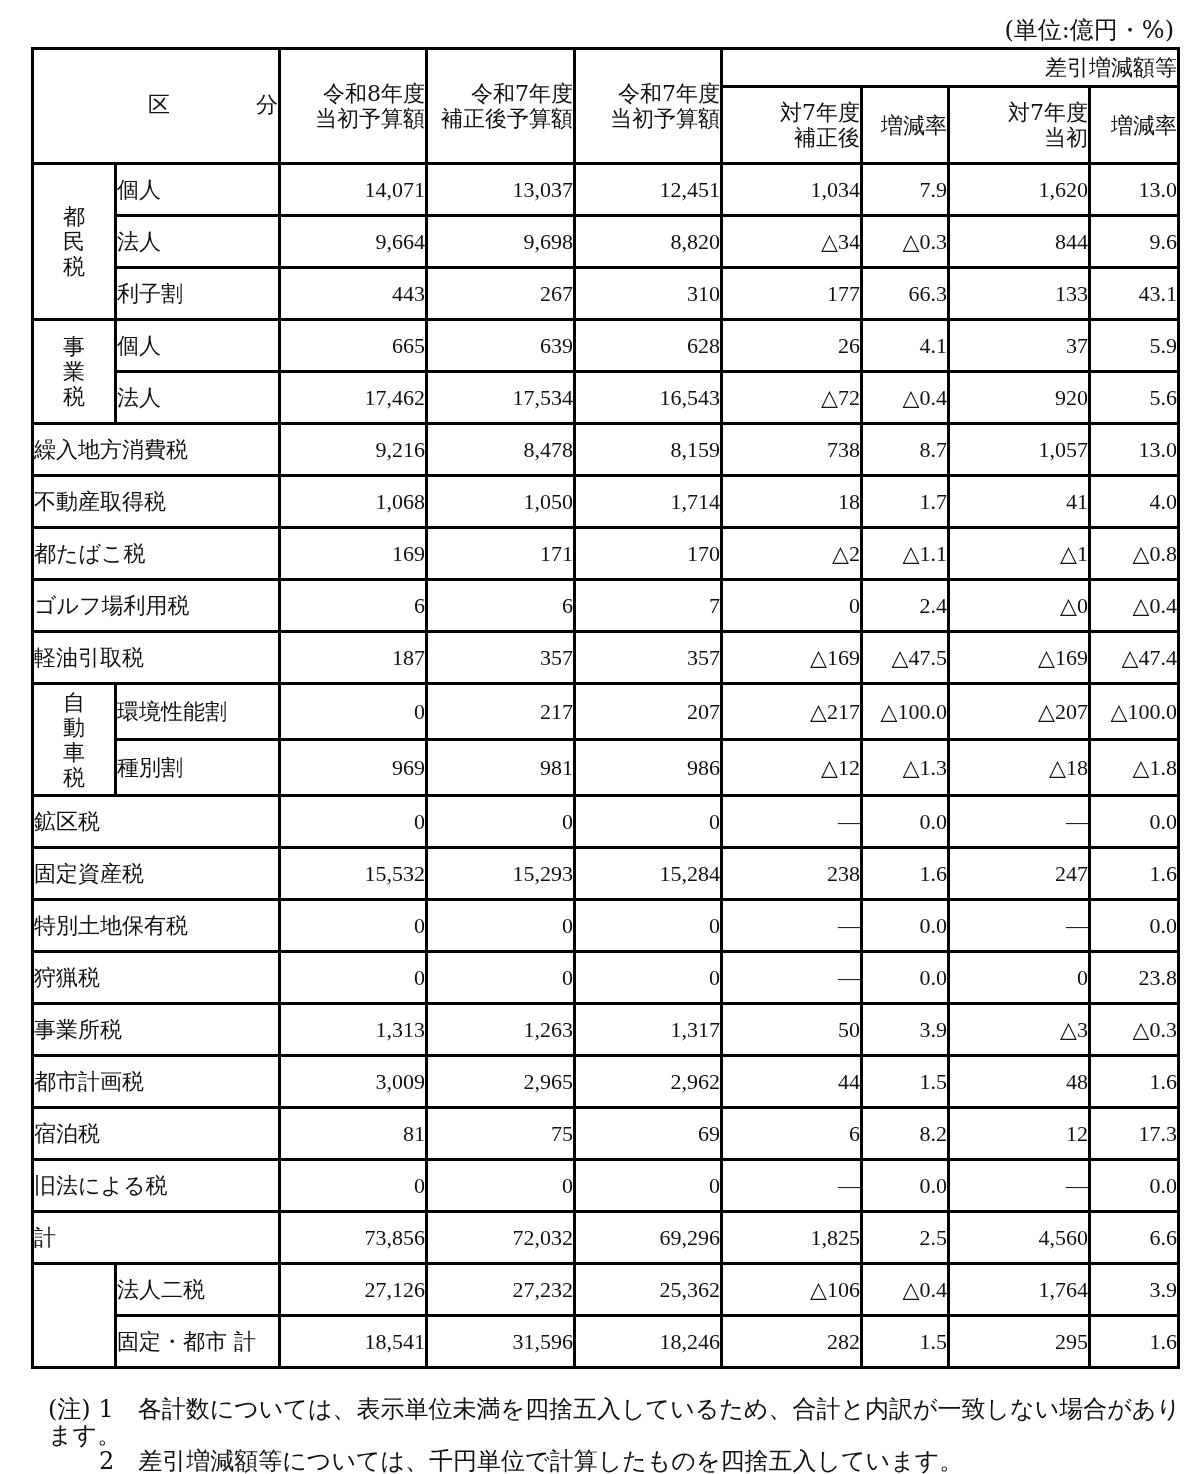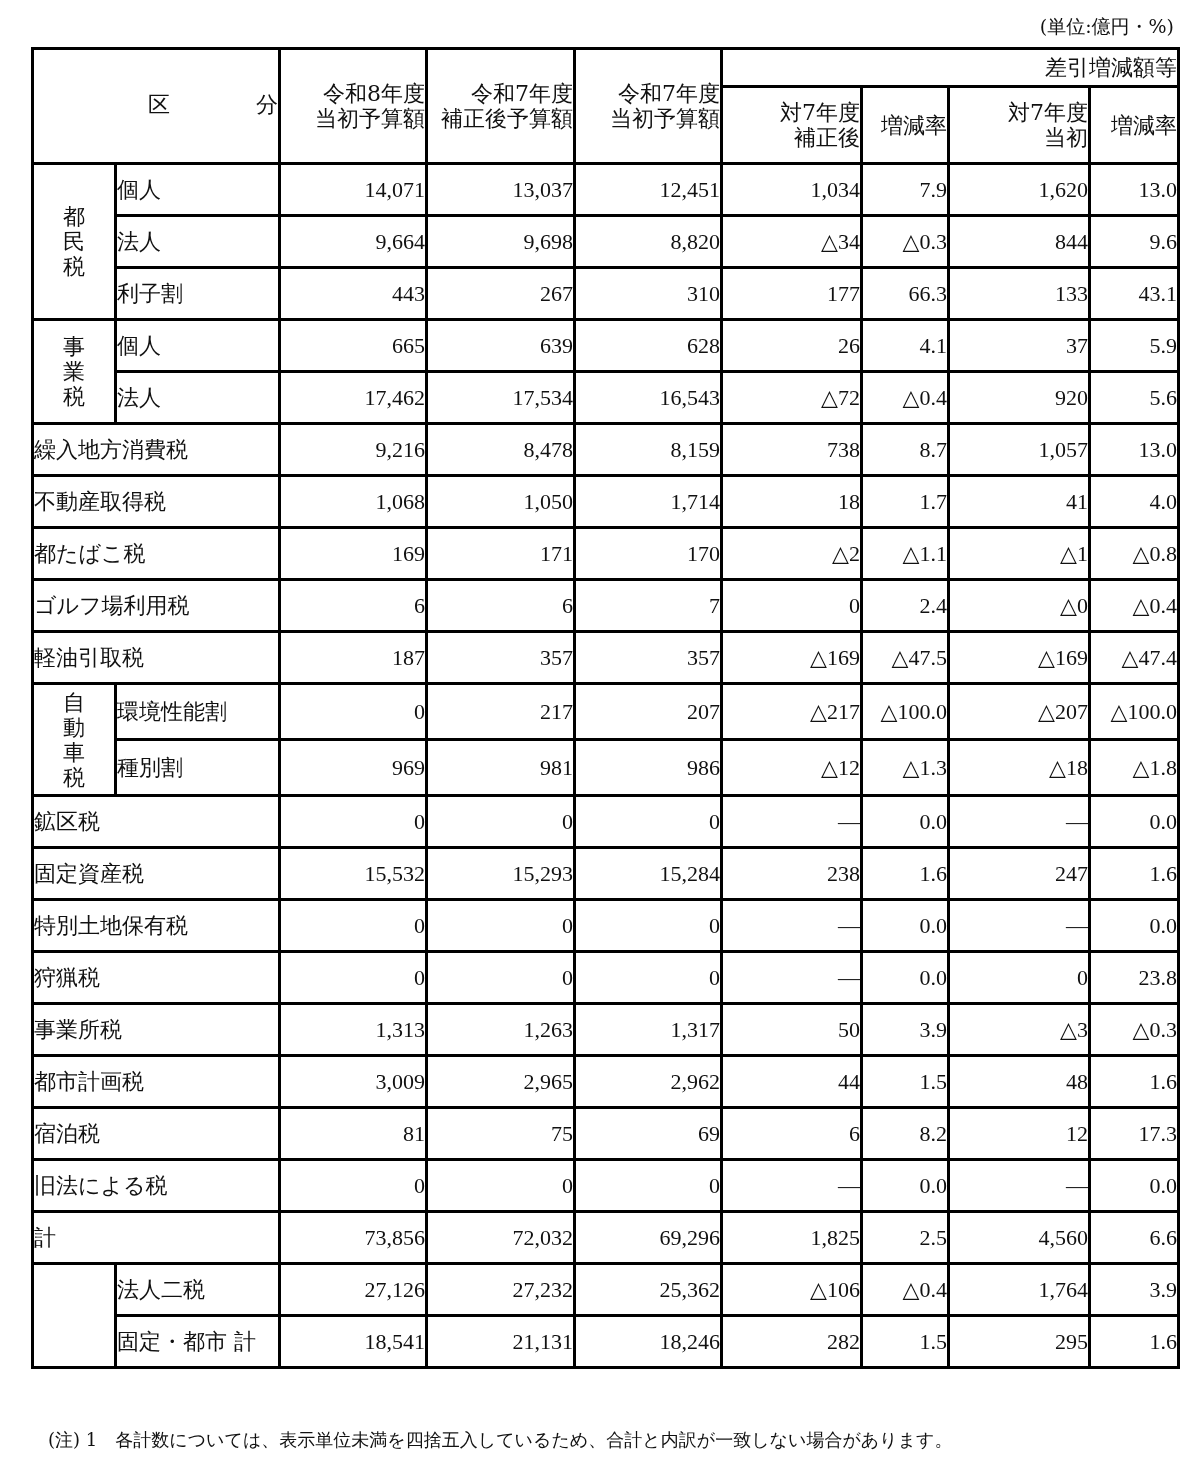--- a/index.html
+++ b/index.html
@@ -1,26 +1,26 @@
 <!DOCTYPE html>
 <html><head>
 <meta charset="utf-8">
 <style>
   html, body { margin:0; padding:0; background:#ffffff; }
   body { width:1198px; height:1474px; position:relative; font-family:"DejaVu Serif","Liberation Serif",serif; color:#111; overflow:hidden; }
-  .unit { position:absolute; top:14px; right:24px; font-size:19px; letter-spacing:0px; }
+  .unit { position:absolute; top:14px; right:24px; font-size:24px; letter-spacing:0px; }
   table.budget { position:absolute; left:31px; top:47px; border-collapse:collapse; table-layout:fixed; width:1146px; }
   table.budget td, table.budget th { border:3px solid #000; padding:0; font-weight:normal; font-size:22px; line-height:25px; }
   th.hd { text-align:right; vertical-align:middle; }
   td.num { text-align:right; padding-right:3px; font-family:"Liberation Serif","DejaVu Serif",serif; font-size:24px; white-space:nowrap; letter-spacing:0px; }
   td.lbl { text-align:left; vertical-align:middle; white-space:nowrap; }
   td.grp { text-align:center; vertical-align:middle; line-height:25px; }
   td.grp span { display:block; }
   tr.body-row { height:52px; }
-  .notes { position:absolute; left:48px; top:1427px; font-size:18px; line-height:26px; }
+  .notes { position:absolute; left:48px; top:1396px; font-size:24px; line-height:26px; }
   .notes .n2 { padding-left:51px; }
   .hdr-kubun { letter-spacing:0;font-family:Liberation Mono, monospace; }
   .hdr-kubun span { display:inline-block; }
 </style>
 </head>
 <body>
 
 <div class="unit">(単位:億円・%)</div>
 
 <table class="budget">
@@ -305,25 +305,26 @@
     <td class="num">27,232</td>
     <td class="num">25,362</td>
     <td class="num">△106</td>
     <td class="num">△0.4</td>
     <td class="num">1,764</td>
     <td class="num">3.9</td>
   </tr>
   <tr class="body-row">
     <td class="lbl">固定・都市 計</td>
     <td class="num">18,541</td>
-    <td class="num">21,131</td>
+    <td class="num">31,596</td>
     <td class="num">18,246</td>
     <td class="num">282</td>
     <td class="num">1.5</td>
     <td class="num">295</td>
     <td class="num">1.6</td>
   </tr>
 </tbody>
   </table>
 
 <div class="notes">
   <div><span>(注)</span>&nbsp;<span>1　各計数については、表示単位未満を四捨五入しているため、合計と内訳が一致しない場合があります。</span></div>
+  <div class="n2"><span>2　差引増減額等については、千円単位で計算したものを四捨五入しています。</span></div>
 </div>
 
 </body></html>

